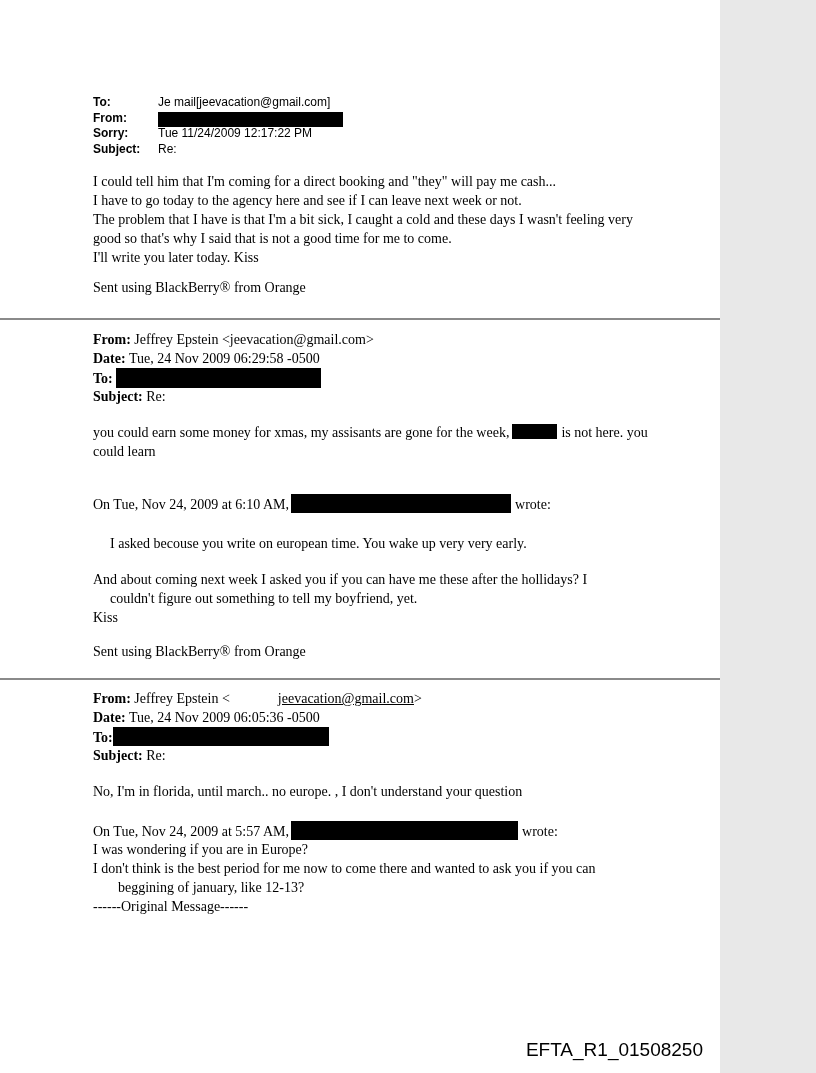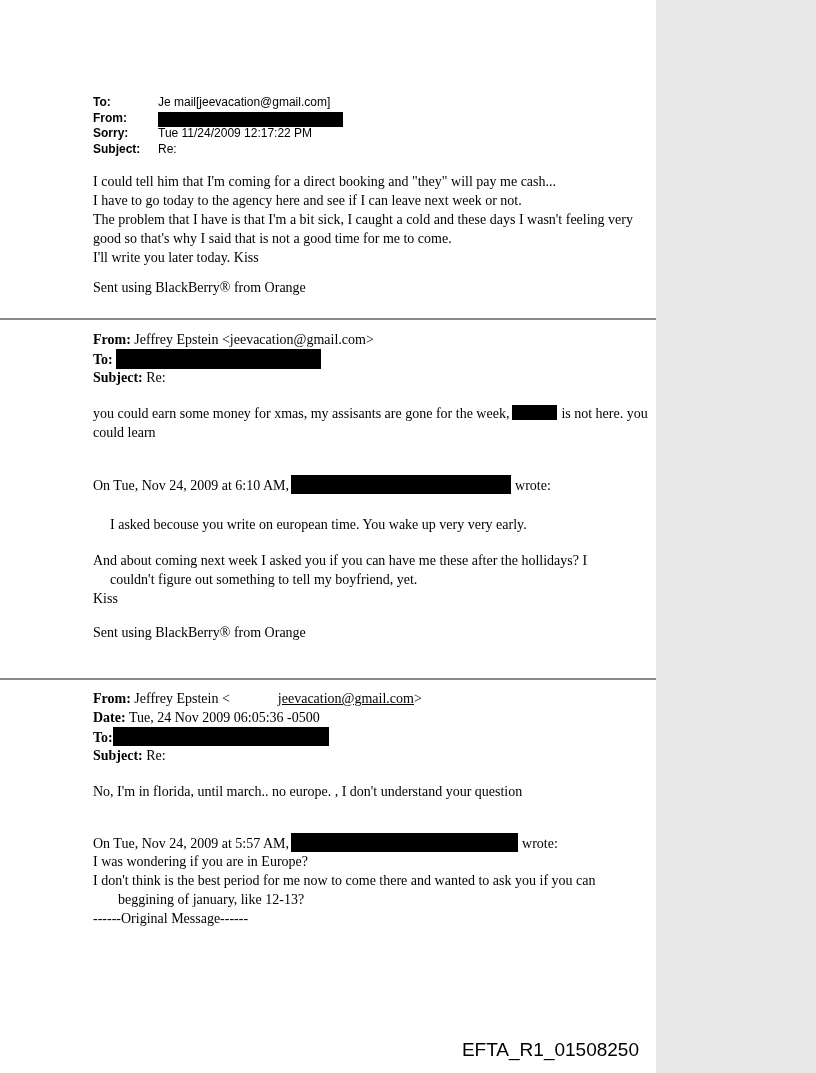--- a/index.html
+++ b/index.html
@@ -1,18 +1,18 @@
 <!DOCTYPE html>
 <html><head>
 <meta charset="utf-8">
 <style>
   html,body{margin:0;padding:0;background:#e8e8e8;}
   .page{
     position:relative;
-    width:656px;height:1073px;
+    width:720px;height:1073px;
     background:#ffffff;
     overflow:hidden;
     font-family:"Liberation Serif", serif;
     color:#000;
   }
   
   .hdr1{
     position:absolute;left:93px;top:95px;
     font-family:"Liberation Sans", sans-serif;
     font-size:12px;line-height:15.5px;
@@ -22,21 +22,21 @@
   .hdr1 .lbl{width:65px;font-weight:bold;flex:0 0 65px;}
   .bar{background:#000;display:inline-block;}
   .hdr1-frombar{width:185px;height:15px;margin-top:1px;}
   
   .block{position:absolute;left:93px;font-size:14px;line-height:19px;white-space:nowrap;}
   .line{height:19px;}
   .ind17{padding-left:17px;}
   .ind25{padding-left:25px;}
   .mt11{margin-top:11px;}
   .mt15{margin-top:15px;}
-  .mt16{margin-top:32px;}
+  .mt16{margin-top:20px;}
   .mt17{margin-top:17px;}
   .mt20{margin-top:20px;}
   .mt21{margin-top:21px;}
   .mt33{margin-top:33px;}
   b{font-weight:bold;}
   .tobar2{width:205px;height:20px;vertical-align:-5px;}
   .tobar3{width:216px;height:19px;vertical-align:-4px;}
   .inlinebar{width:45px;height:15px;vertical-align:-2px;margin:0 4px 0 3px;}
   .attrbar{width:220px;height:19px;vertical-align:-4px;margin-left:2px;margin-right:4px;}
   .ulink{text-decoration:underline;margin-left:48px;}
@@ -82,20 +82,23 @@
     <div class="line mt11">Sent using BlackBerry® from Orange</div>
   </div>
 
   <div class="divider" style="top:318px;"></div>
 
   <div class="block" style="top:330px;">
     <div class="line">
       <b>From:</b><span> Jeffrey Epstein &lt;jeevacation@gmail.com&gt;</span>
     </div>
     <div class="line">
+      <b>Date:</b><span> Tue, 24 Nov 2009 06:29:58 -0500</span>
+    </div>
+    <div class="line">
       <b>To:</b>
       <span class="bar tobar2"></span>
     </div>
     <div class="line">
       <b>Subject:</b><span> Re:</span>
     </div>
 
     <div class="line mt17">
       <span>you could earn some money for xmas, my assisants are gone for the week,</span><span class="bar inlinebar"></span><span>is not here. you</span>
     </div>

